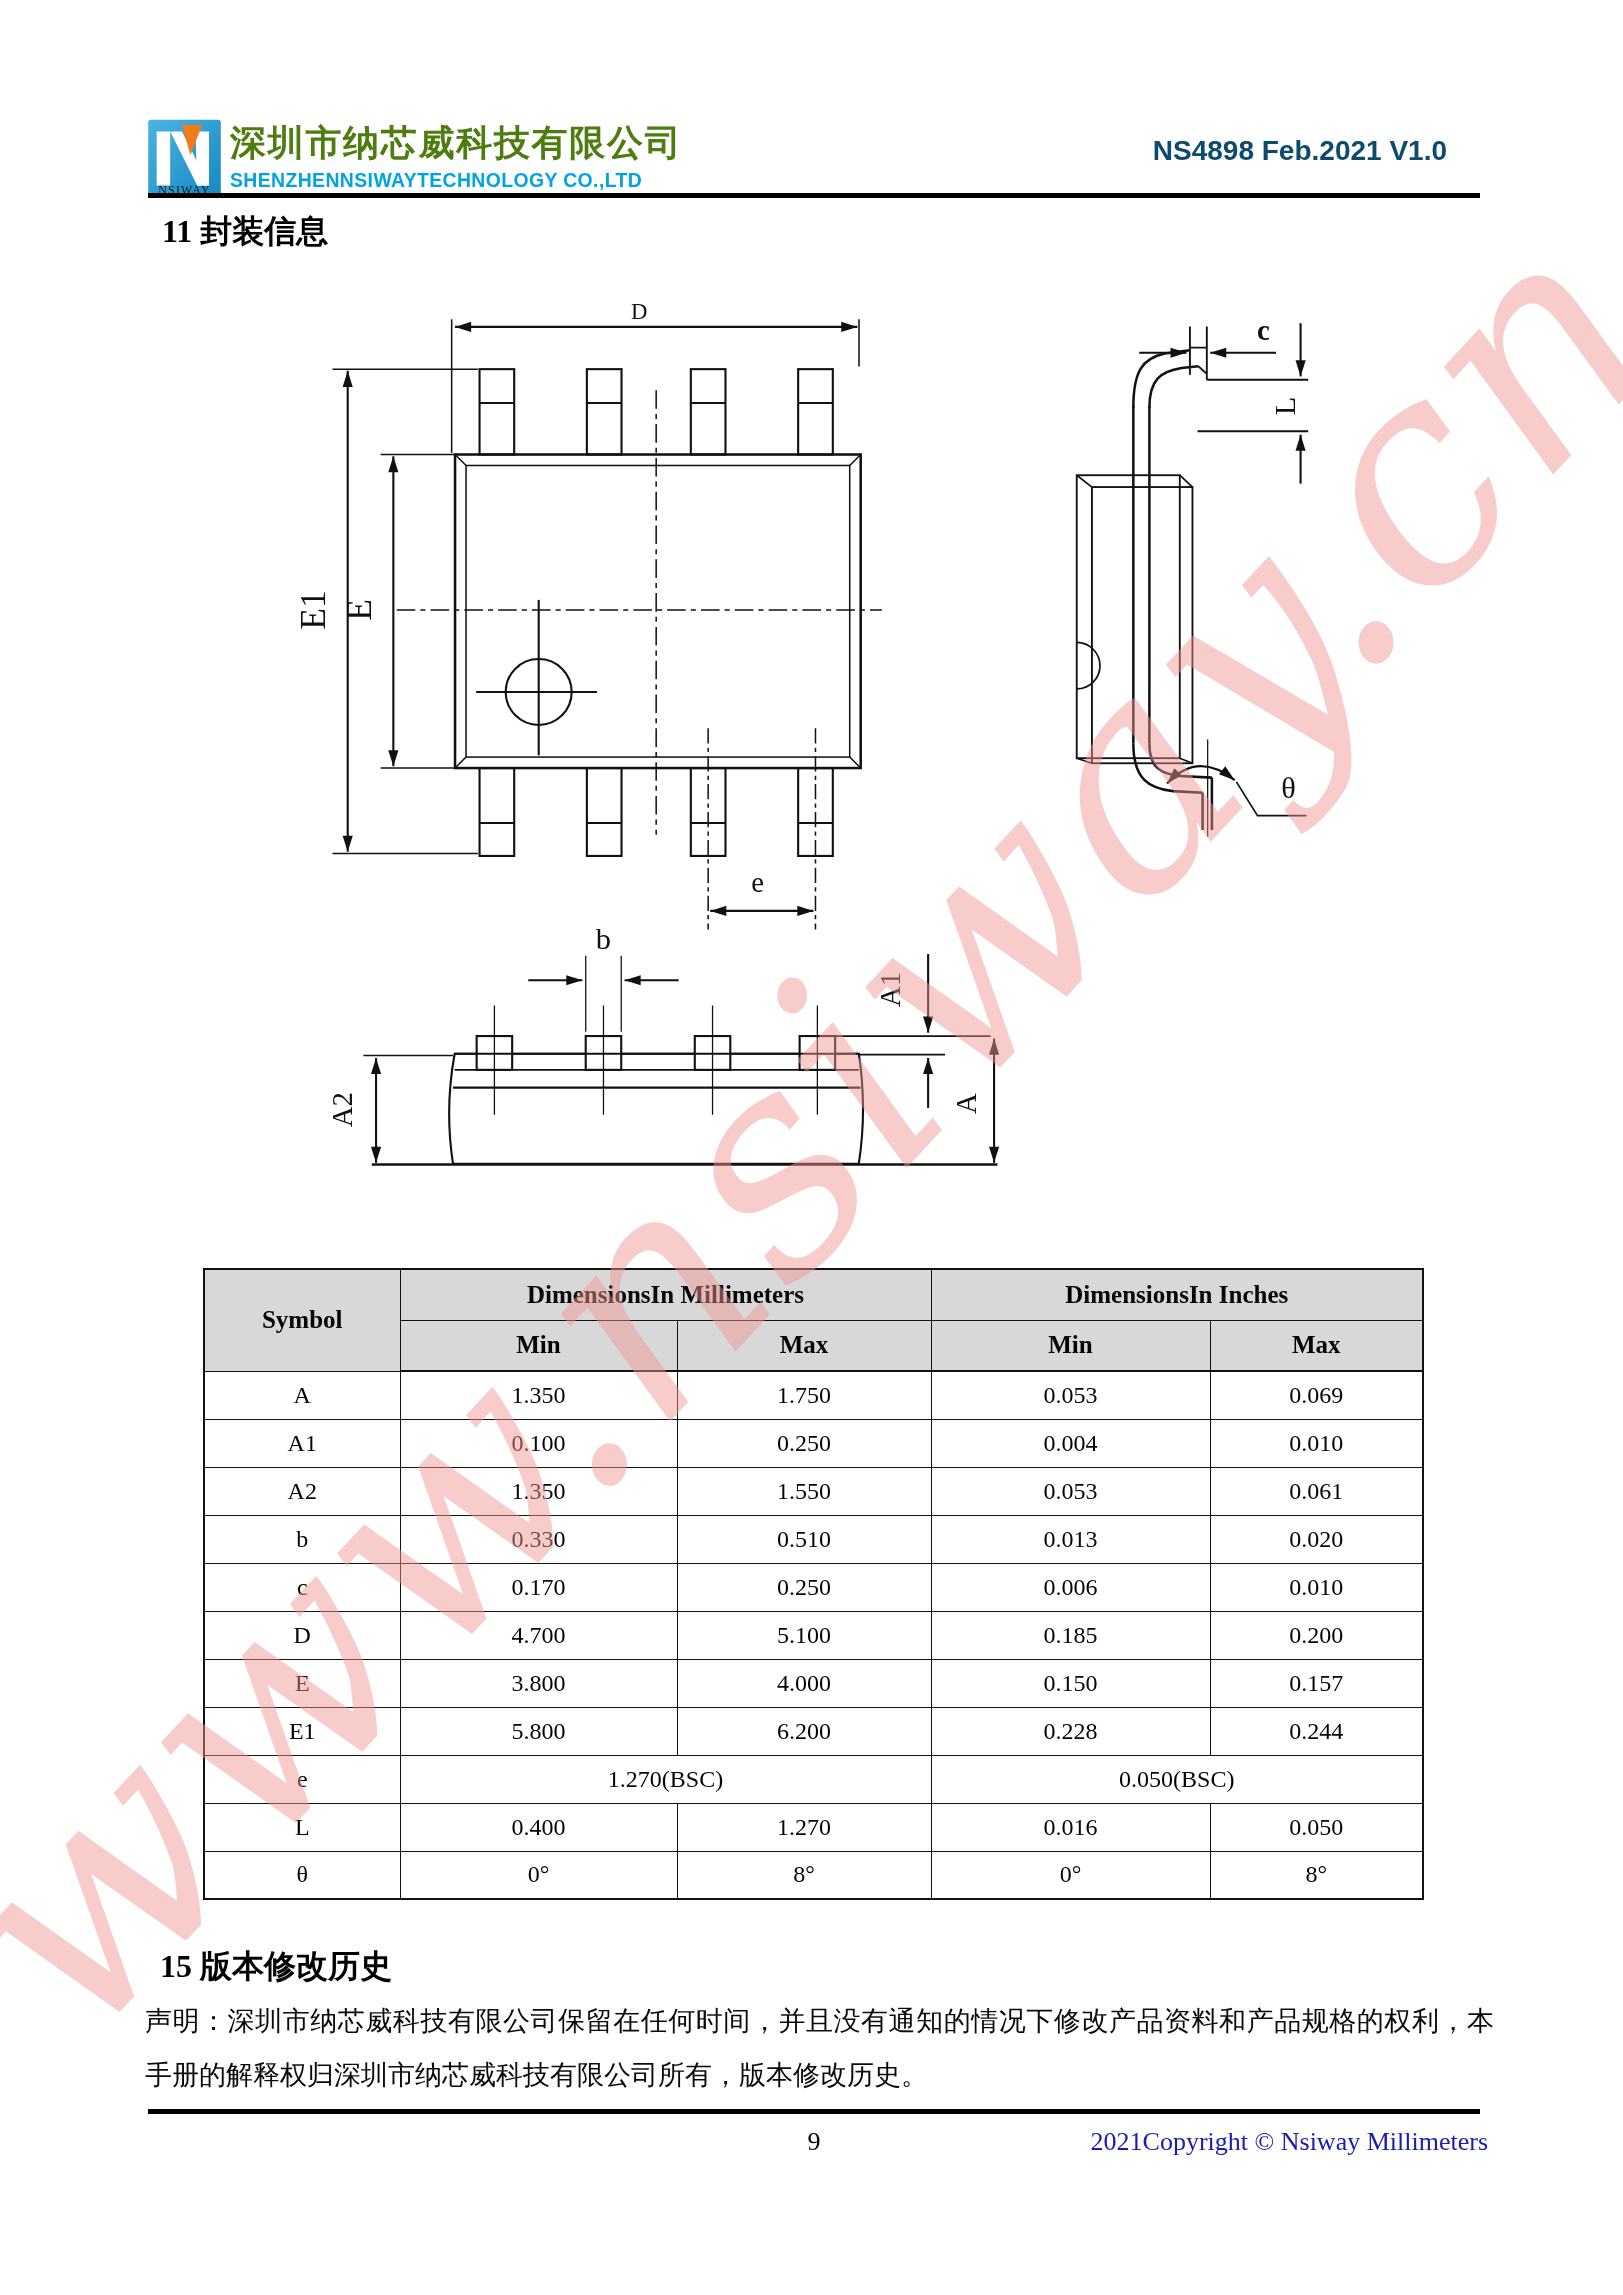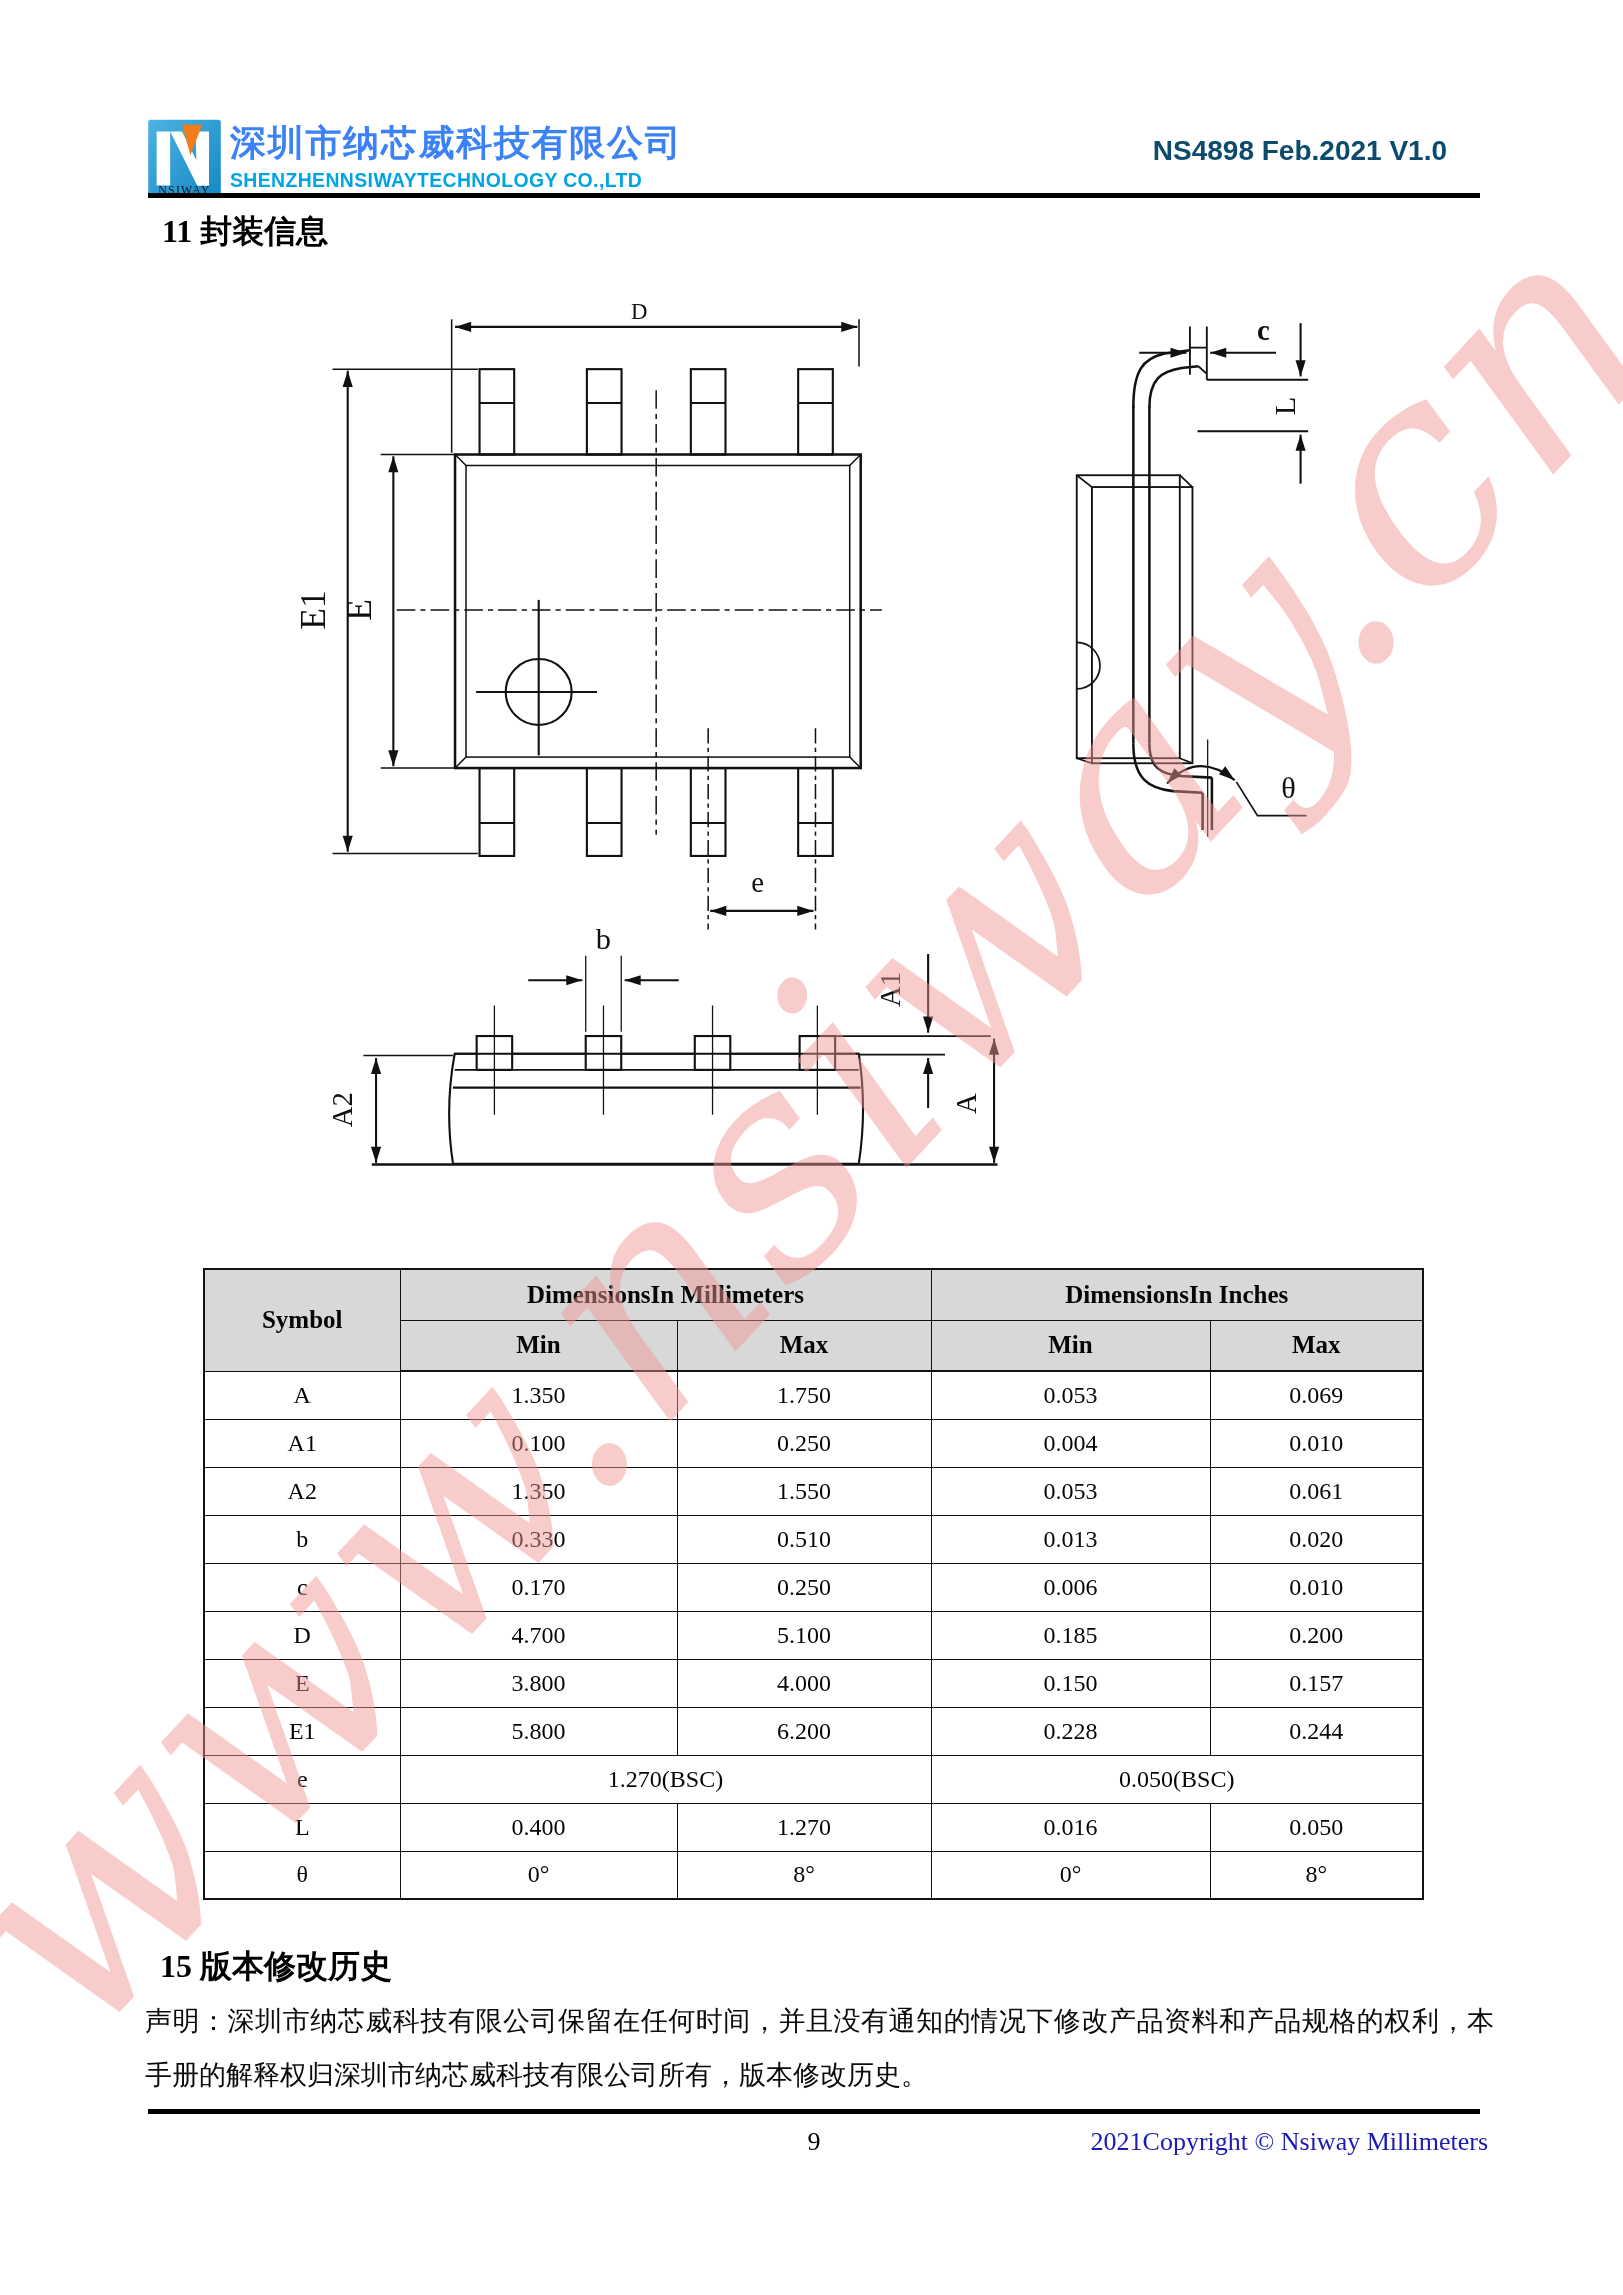--- a/index.html
+++ b/index.html
@@ -7,21 +7,21 @@
   body {
     width:1623px; height:2295px; position:relative; overflow:hidden;
     font-family:"Liberation Serif","DejaVu Serif",serif; color:#111;
   }
   .abs { position:absolute; }
 
   
   .logo { left:148px; top:118px; width:73px; height:81px; }
   .company-cn {
     left:230px; top:122px; font-family:"Liberation Sans","DejaVu Sans",sans-serif;
-    font-weight:bold; font-size:36px; line-height:42px; color:#3b82f6; letter-spacing:1.7px;
+    font-weight:bold; font-size:36px; line-height:42px; color:#4d7c0f; letter-spacing:1.7px;
   }
   .company-en {
     left:230px; top:169px; font-family:"Liberation Sans","DejaVu Sans",sans-serif;
     font-weight:bold; font-size:19.4px; color:#00a4e4; letter-spacing:0.4px;
   }
   .doc-version {
     right:176px; top:135px; font-family:"Liberation Sans","DejaVu Sans",sans-serif;
     font-weight:bold; font-size:28px; color:#0c4a6e;
   }
   .header-rule { left:148px; top:193px; width:1332px; height:5px; background:#000; }

